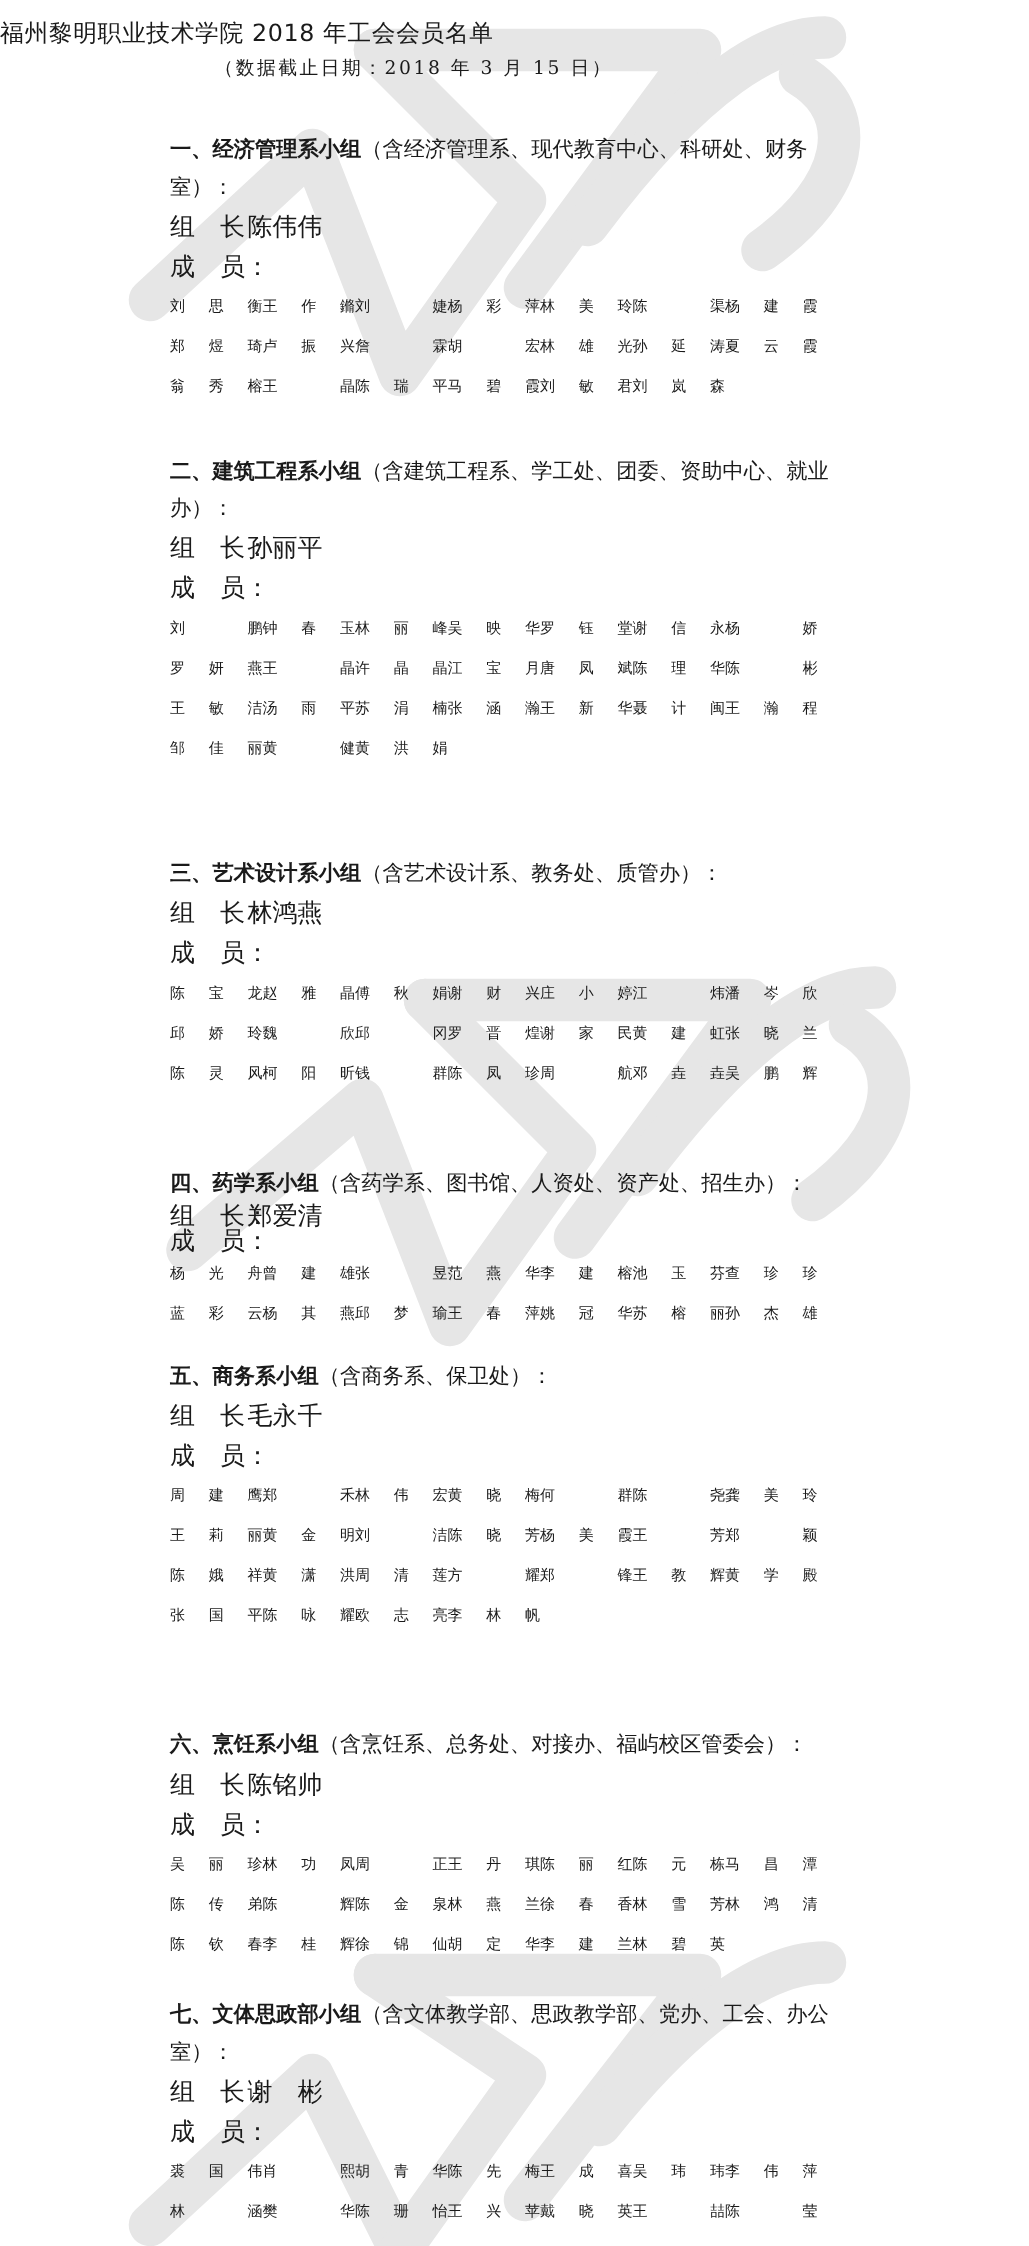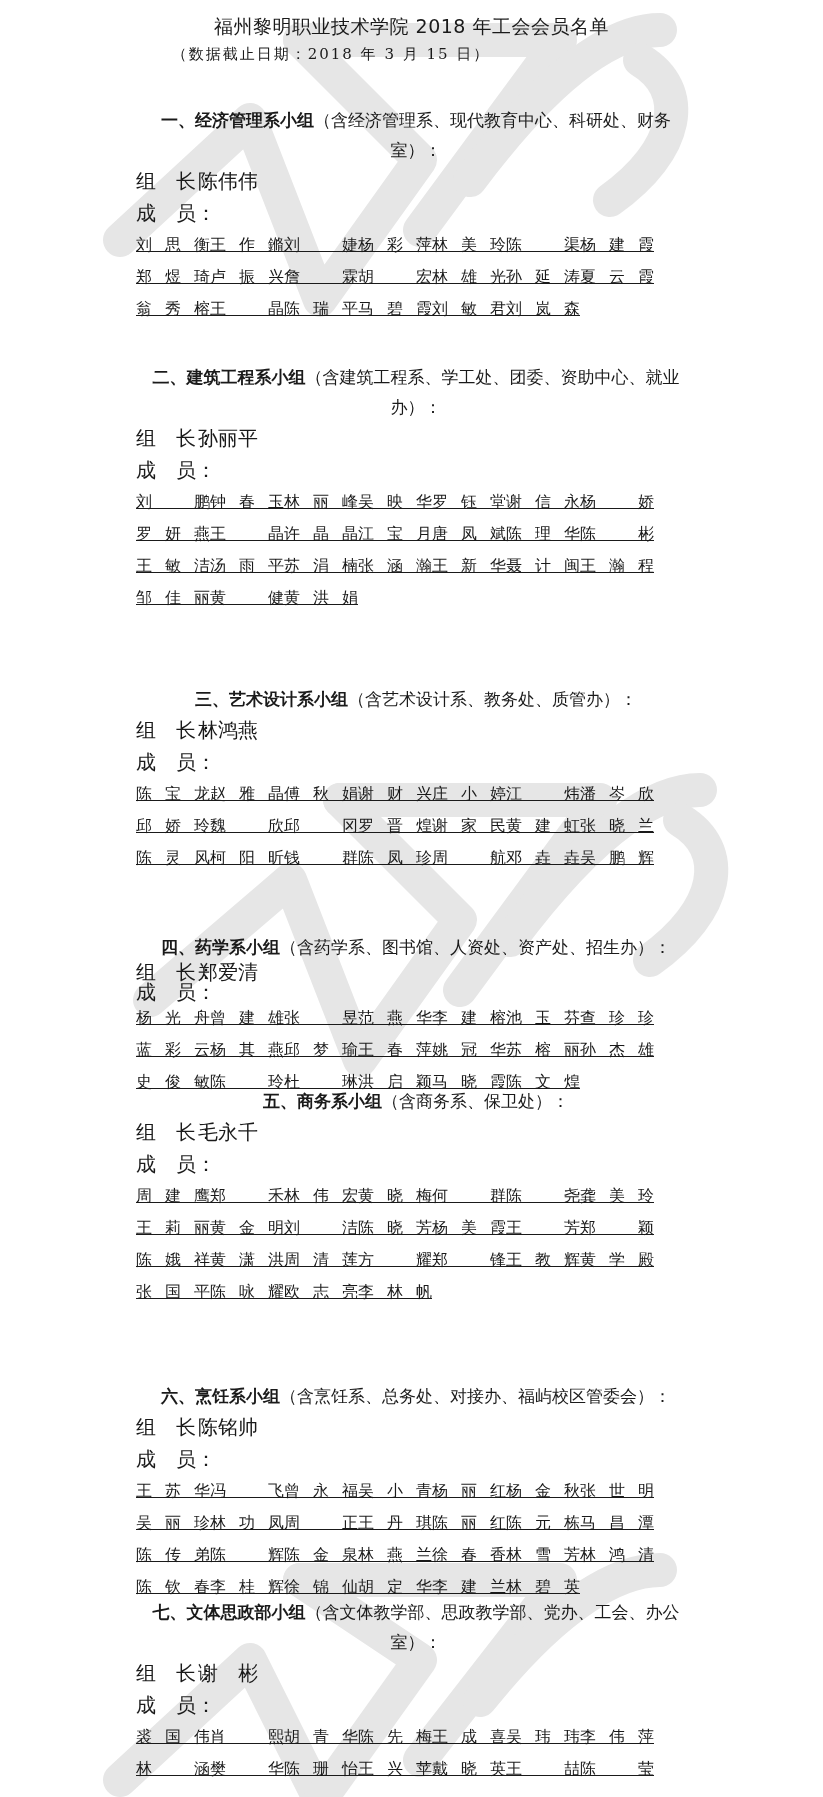--- a/index.html
+++ b/index.html
@@ -26,21 +26,21 @@
     }
     .page {
       position: relative;
       z-index: 1;
     }
     .title {
       position: absolute;
       left: 0;
       width: 823px;
       top: 14px;
-      text-align: center;
+      text-align: left;
       font-size: 19px;
       letter-spacing: 0.5px;
       font-family: "DejaVu Sans", "Liberation Sans", sans-serif;
     }
     .subtitle {
       position: absolute;
       left: 0;
       width: 662px;
       top: 45px;
       text-align: center;
@@ -50,41 +50,39 @@
     .section {
       position: absolute;
       left: 136px;
       width: 560px;
     }
     .sec-heading {
       font-size: 17px;
       font-weight: bold;
       line-height: 30px;
       font-family: "DejaVu Sans", "Liberation Sans", sans-serif;
-      text-align: center;
     }
     .sec-heading .scope { font-weight: normal; }
     .role-line {
       font-size: 20px;
       line-height: 32px;
       height: 32px;
       white-space: nowrap;
     }
     .role-line.tight { line-height: 20px; height: 20px; }
     .role-label {
       display: inline-block;
       width: 62px;
       letter-spacing: 0;
     }
     .names-row {
       display: flex;
       height: 32px;
       line-height: 32px;
-      font-size: 16px;
-      text-decoration: underline;
+      font-size: 12px;
     }
     .name-cell {
       width: 74px;
       white-space: nowrap;
       text-align: justify;
       text-align-last: justify;
       margin-right: 0px;
     }
   </style>
 </head>
@@ -248,28 +246,20 @@
     </div>
     <div class="names-row">
       <div class="name-cell">蓝彩云</div>
       <div class="name-cell">杨其燕</div>
       <div class="name-cell">邱梦瑜</div>
       <div class="name-cell">王春萍</div>
       <div class="name-cell">姚冠华</div>
       <div class="name-cell">苏榕丽</div>
       <div class="name-cell">孙杰雄</div>
     </div>
-    <div class="names-row">
-      <div class="name-cell">史俊敏</div>
-      <div class="name-cell">陈　玲</div>
-      <div class="name-cell">杜　琳</div>
-      <div class="name-cell">洪启颖</div>
-      <div class="name-cell">马晓霞</div>
-      <div class="name-cell">陈文煌</div>
-    </div>
   </div>
 
   <div class="section" style="top:1086px;">
     <div class="sec-heading">
       <span>五、商务系小组</span><span class="scope">（含商务系、保卫处）：</span>
     </div>
     <div class="role-line">
       <span class="role-label">组　长：</span><span>毛永千</span>
     </div>
     <div class="role-line">成　员：</div>
@@ -310,29 +300,20 @@
 
   <div class="section" style="top:1337px;margin-top:44px;">
     <div class="sec-heading">
       <span>六、烹饪系小组</span><span class="scope">（含烹饪系、总务处、对接办、福屿校区管委会）：</span>
     </div>
     <div class="role-line">
       <span class="role-label">组　长：</span><span>陈铭帅</span>
     </div>
     <div class="role-line">成　员：</div>
     <div class="names-row">
-      <div class="name-cell">王苏华</div>
-      <div class="name-cell">冯　飞</div>
-      <div class="name-cell">曾永福</div>
-      <div class="name-cell">吴小青</div>
-      <div class="name-cell">杨丽红</div>
-      <div class="name-cell">杨金秋</div>
-      <div class="name-cell">张世明</div>
-    </div>
-    <div class="names-row">
       <div class="name-cell">吴丽珍</div>
       <div class="name-cell">林功凤</div>
       <div class="name-cell">周　正</div>
       <div class="name-cell">王丹琪</div>
       <div class="name-cell">陈丽红</div>
       <div class="name-cell">陈元栋</div>
       <div class="name-cell">马昌潭</div>
     </div>
     <div class="names-row">
       <div class="name-cell">陈传弟</div>

